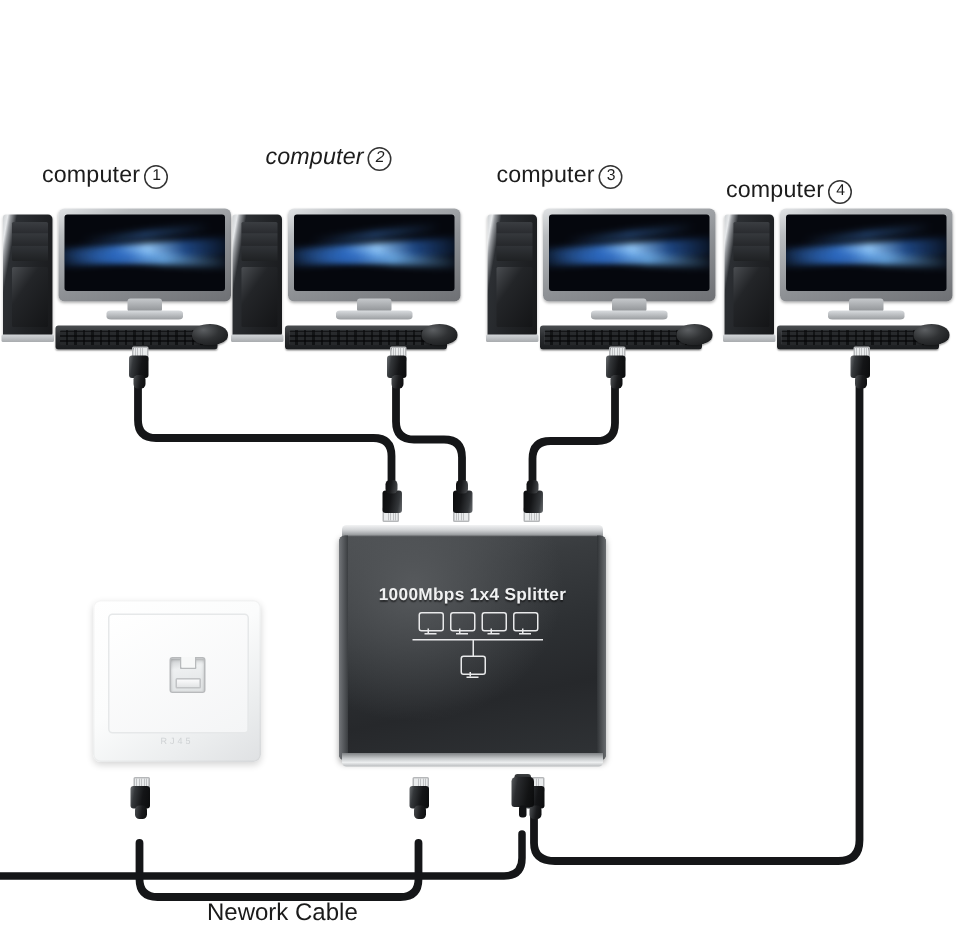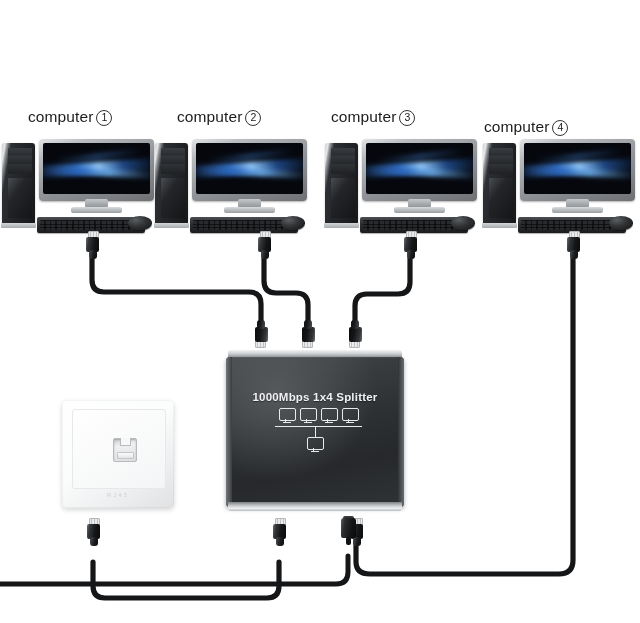--- a/index.html
+++ b/index.html
@@ -170,21 +170,21 @@
     background:linear-gradient(180deg,#3e4143,#202224);
     border-radius:2px 2px 0 0;
   }
   .usbplug .tail{
     position:absolute;left:5px;top:19px;width:5px;height:8px;
     background:#111214;border-radius:2px;
   }
 
   
   .splitter{
-    position:absolute;left:226px;top:350px;width:178px;height:164px;
+    position:absolute;left:226px;top:350px;width:158px;height:164px;padding-left:20px;
   }
   .sp-top{
     position:absolute;left:2px;top:0;width:174px;height:9px;
     background:linear-gradient(180deg,#f2f3f4 0%,#d3d5d7 35%,#9fa2a5 75%,#6e7174 100%);
     border-radius:3px 3px 0 0;
   }
   .sp-body{
     position:absolute;left:0;top:7px;width:178px;height:150px;
     background:
       radial-gradient(ellipse at 28% 22%,#56595c 0%,rgba(86,89,92,0) 55%),
@@ -273,21 +273,21 @@
 </style>
 </head>
 <body>
 
 <div id="stage">
 
 
   <div class="comp-label" style="left:28px;top:108px;">
     <span>computer</span><span class="circ-num">1</span>
   </div>
-  <div class="comp-label" style="left:177px;top:108px;">
+  <div class="comp-label" style="left:177px;top:96px;font-style:italic;">
     <span>computer</span><span class="circ-num">2</span>
   </div>
   <div class="comp-label" style="left:331px;top:108px;">
     <span>computer</span><span class="circ-num">3</span>
   </div>
   <div class="comp-label" style="left:484px;top:118px;">
     <span>computer</span><span class="circ-num">4</span>
   </div>
 
   <div class="computer" style="left:2px;top:139px;">
@@ -485,14 +485,15 @@
 
       <div class="drop" style="left:89px;top:18px;height:12px;"></div>
 
       <div class="mon-ico" style="left:81px;top:29px;">
           <div class="st"></div>
           <div class="ft"></div>
         </div>
     </div>
   </div>
 
+  <div class="cable-label" style="left:138px;top:600px;">Nework Cable</div>
 
 </div>
 
 </body></html>

